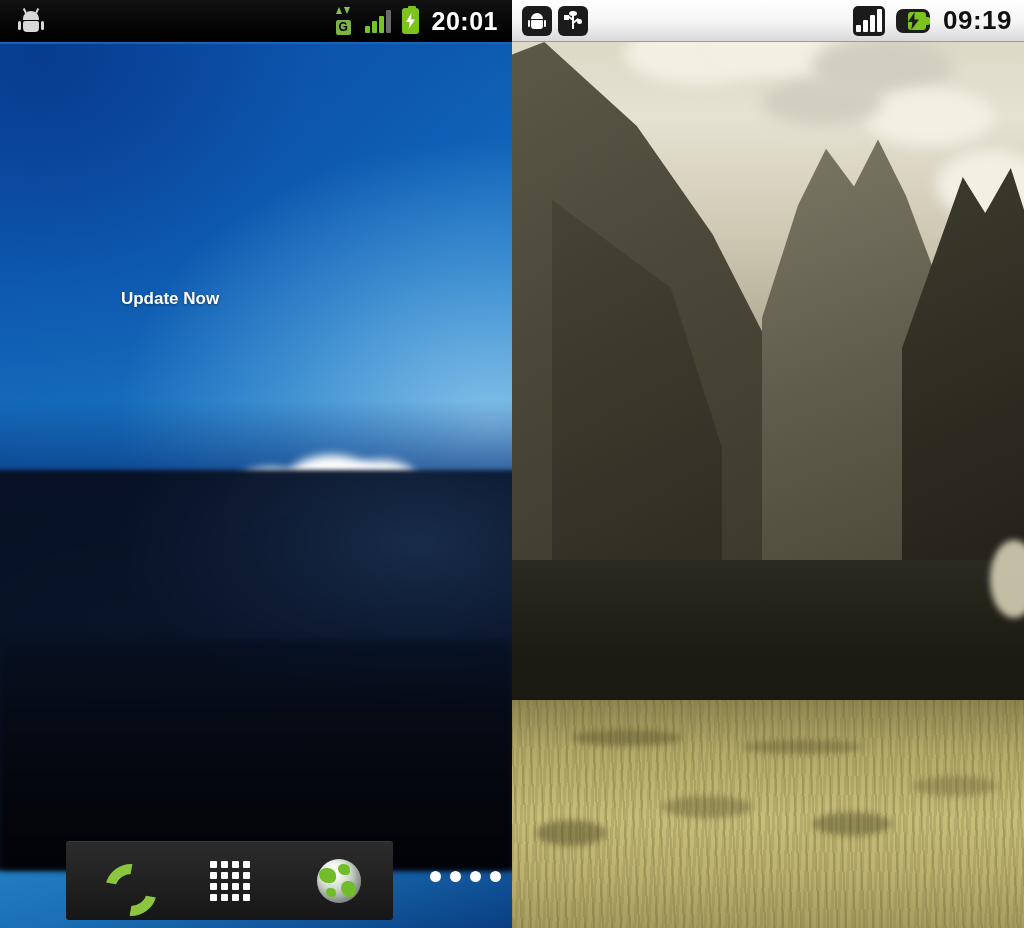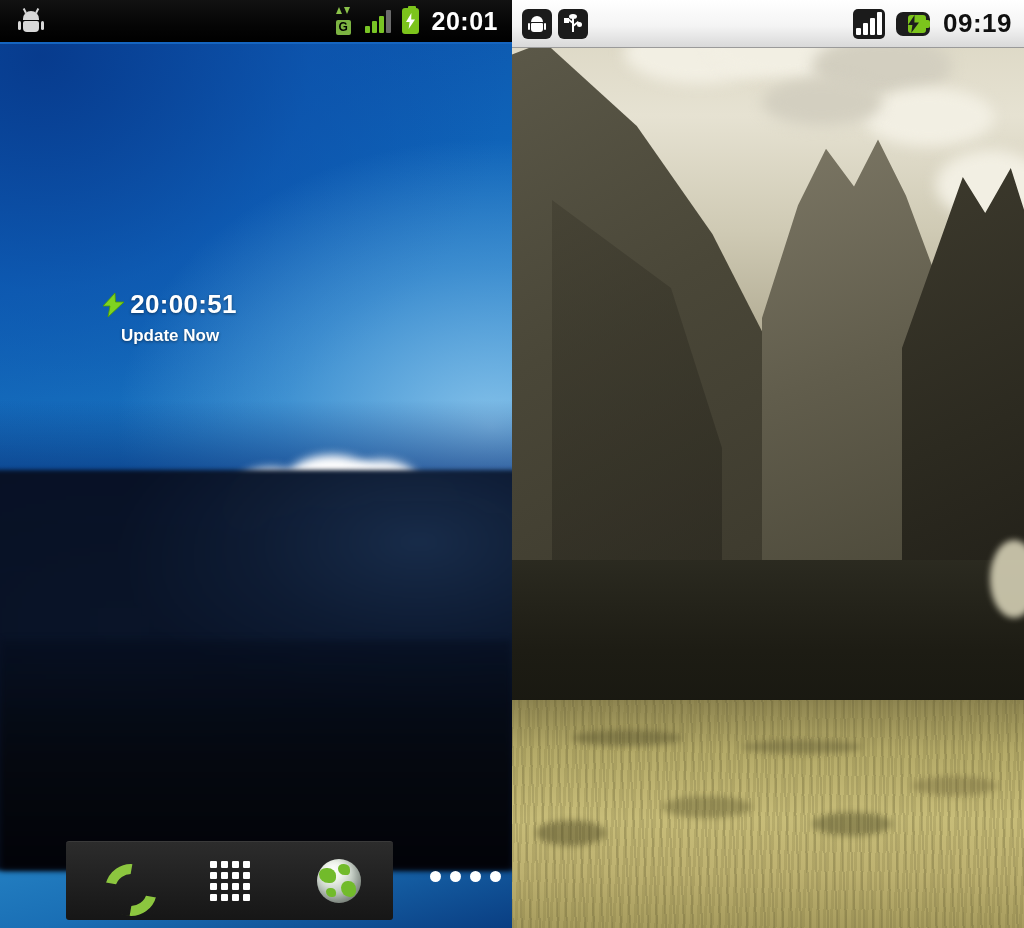--- a/index.html
+++ b/index.html
@@ -100,21 +100,21 @@
     display: flex; align-items: center;
     box-sizing: border-box;
   }
   #statusbar-left {
     height: 44px;
     background: linear-gradient(180deg, #121212 0%, #050505 60%, #000 100%);
     padding: 0 14px 0 18px;
     border-bottom: 2px solid #1565c0;
   }
   #statusbar-right {
-    height: 48px;
+    height: 42px;
     background: linear-gradient(180deg, #ffffff 0%, #f4f4f4 55%, #d9d9d9 100%);
     padding: 0 12px 0 10px;
     border-bottom: 1px solid #9a9a9a;
   }
   .sb-spacer { flex: 1 1 auto; }
   .sb-icons { display: flex; align-items: center; gap: 11px; }
   .sb-clock {
     font-size: 25px; font-weight: bold; letter-spacing: .5px;
     margin-left: 13px;
     text-align: right;
@@ -351,26 +351,20 @@
             <svg width="9" height="16" viewBox="0 0 9 16">
                 <polygon points="5.4,0 0,9 3.6,9 2.6,16 9,6.5 5.2,6.5" fill="#ffffff"></polygon>
               </svg>
           </span>
         </div>
       </div>
       <div class="sb-clock">20:01</div>
     </div>
 
     <div id="widget-left">
-      <div class="w-timerow">
-        <svg width="21" height="24" viewBox="0 0 21 24">
-          <polygon points="12,0 0,13 7,13 5,24 21,9 12.5,9" fill="#7ed321" stroke="#4e9c00" stroke-width="0.8"></polygon>
-        </svg>
-        <span class="w-time">20:00:51</span>
-      </div>
       <div class="w-update">Update Now</div>
     </div>
 
     <div class="dock" id="dock-left">
       <div class="dock-slot">
         <div class="phone">
             <span class="hs"></span>
           </div>
       </div>
       <div class="dock-slot">

